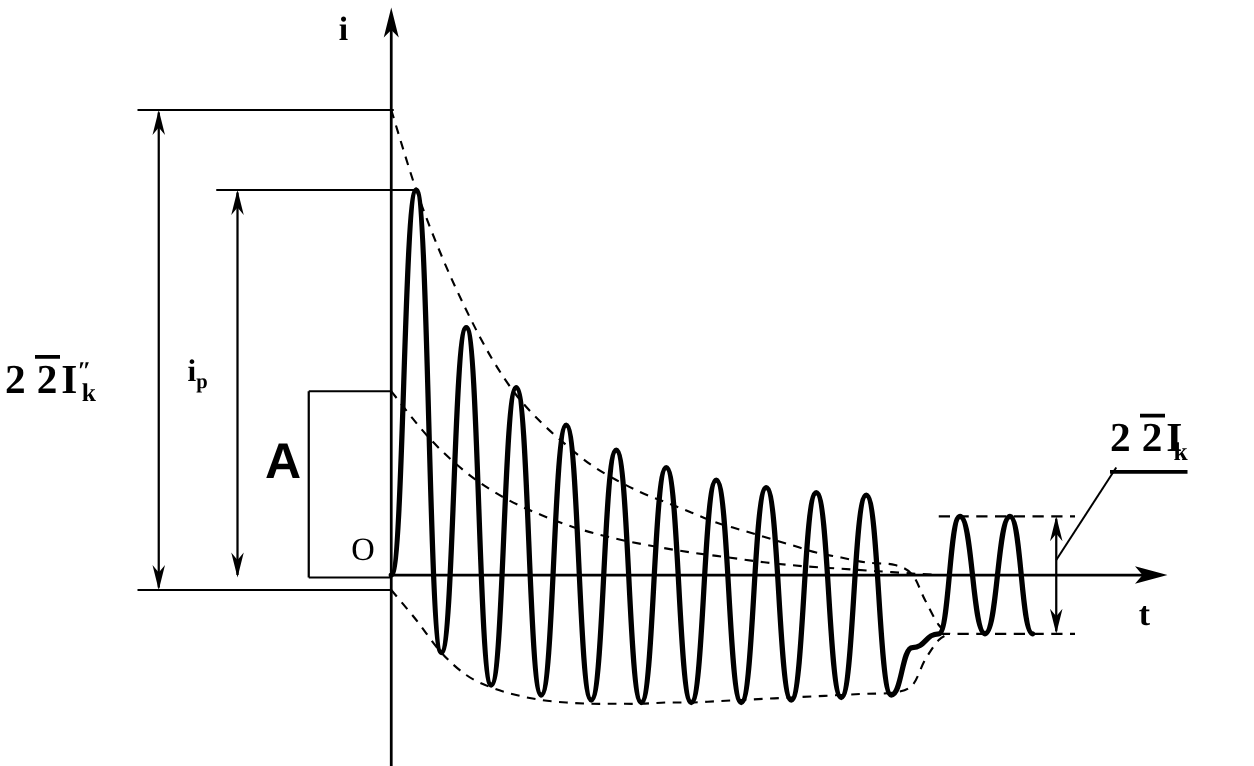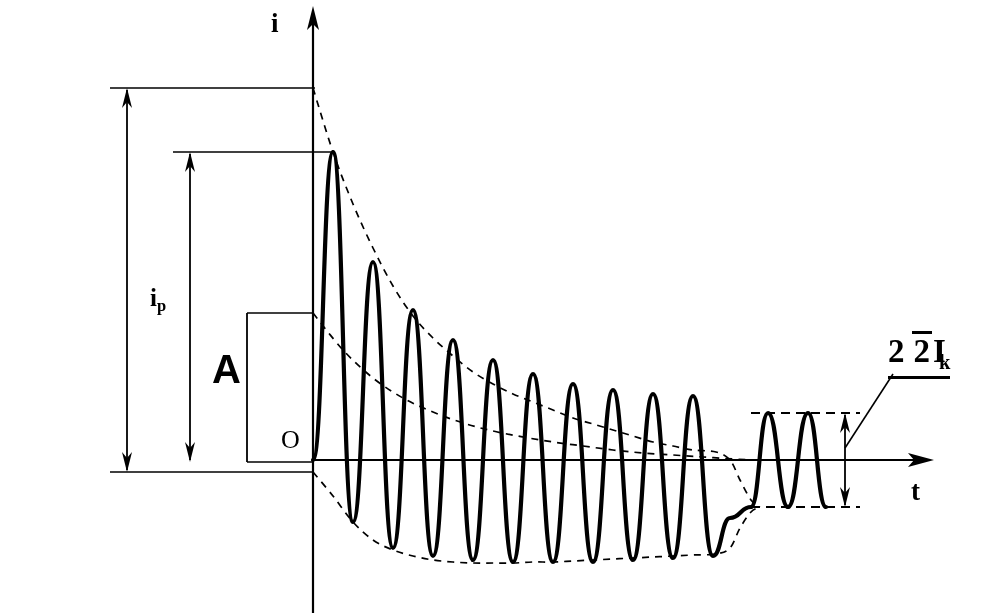--- a/index.html
+++ b/index.html
@@ -214,20 +214,23 @@
       </g>
     <g id="g-ss">
         <line x1="751" y1="413" x2="860" y2="413" class="ss-dash"></line>
         <line x1="751" y1="507" x2="860" y2="507" class="ss-dash"></line>
       </g>
     <g id="g-leader">
         <line x1="845" y1="448" x2="893" y2="374" class="leader-line"></line>
       </g>
   </svg>
 
+  <div class="lbl formula" id="label-peak-formula">
+    <span class="lead">2</span><span class="radicand">2</span><span class="ivar">I</span><span class="sup">″</span><span class="sub">k</span>
+  </div>
 
   <div class="lbl ip-name" id="label-ip">
     <span>i</span><span class="sub">p</span>
   </div>
 
   <div class="lbl amp-name" id="label-amp">A</div>
 
   <div class="lbl origin-name" id="label-origin">O</div>
 
   <div class="lbl axis-name" id="label-i-axis">i</div>

